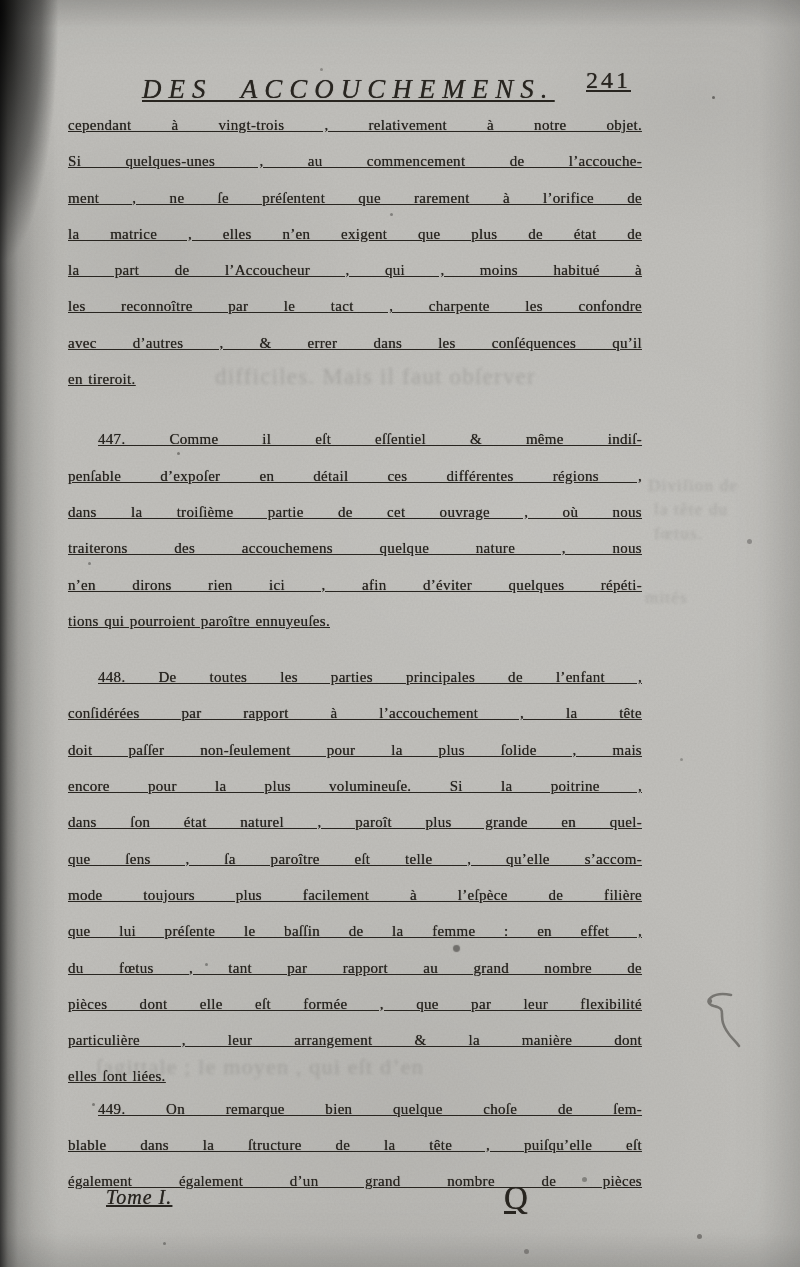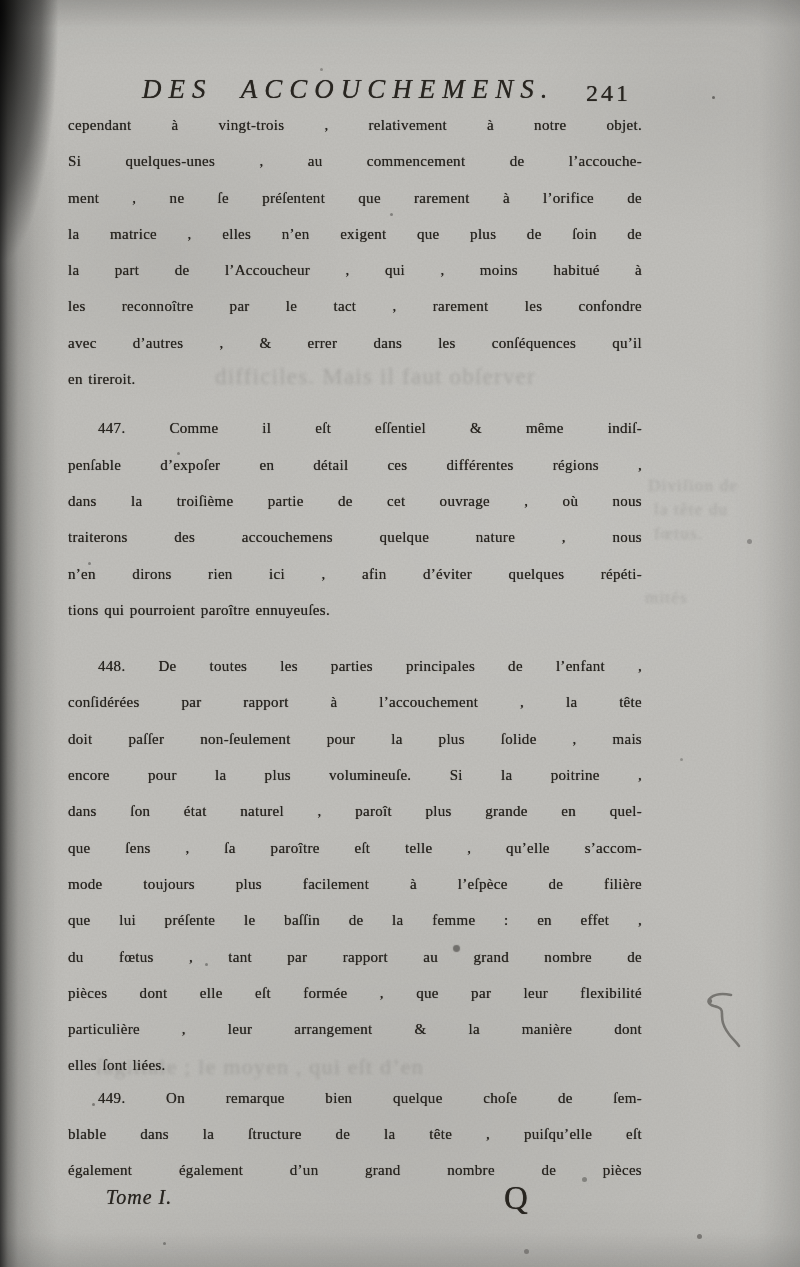--- a/index.html
+++ b/index.html
@@ -18,34 +18,34 @@
   .noise{position:absolute;left:0;top:0;pointer-events:none;opacity:.33;}
   .binding{
     position:absolute;inset:0;pointer-events:none;
     background:
       linear-gradient(90deg, rgba(5,5,5,0.72) 0px, rgba(15,15,13,0.38) 8px, rgba(30,30,28,0.18) 18px, rgba(40,40,36,0.08) 34px, transparent 58px),
       radial-gradient(ellipse 75px 320px at 0% 1%, rgba(0,0,0,0.92) 0%, rgba(0,0,0,0.40) 55%, transparent 78%),
       linear-gradient(180deg, rgba(0,0,0,0.13) 0, transparent 28px),
       linear-gradient(0deg, rgba(0,0,0,0.09) 0, transparent 34px),
       linear-gradient(270deg, rgba(0,0,0,0.07) 0, transparent 42px);
   }
-  .ink{text-shadow:0 0 0.7px rgba(40,37,32,0.85);}
+  .ink{text-shadow:0 0 0.7px rgba(40,37,32,0.85);text-decoration:underline;}
   .running-title{
     position:absolute;left:142px;top:74px;font-style:italic;font-size:27px;
     letter-spacing:7px;word-spacing:15px;white-space:nowrap;
   }
-  .page-number{position:absolute;left:586px;top:80px;font-size:24px;letter-spacing:3px;}
+  .page-number{position:absolute;left:586px;top:67px;font-size:24px;letter-spacing:3px;}
   .textblock{
     position:absolute;left:68px;top:107px;width:574px;
     font-size:15px;line-height:36.3px;
   }
   .line{text-align:justify;text-align-last:justify;letter-spacing:0.3px;word-spacing:1.5px;}
   .line.endline{text-align-last:left;}
   .line.indent{text-indent:30px;}
-  .para2{margin-top:13px;}
+  .para2{margin-top:24px;}
   .para3{margin-top:20px;}
   .para4{margin-top:-4px;}
   .margin-note{
     position:absolute;left:646px;top:636px;width:114px;
     font-size:17px;line-height:25px;
   }
   .footer-tome{position:absolute;left:106px;top:1186px;font-style:italic;font-size:20px;letter-spacing:1px;text-align:center;}
   .catchword{position:absolute;left:504px;top:1180px;font-size:33px;}
   .bleed-layer{position:absolute;inset:0;pointer-events:none;}
   .bleed{
@@ -81,23 +81,23 @@
   <div class="binding"></div>
 
   <div class="running-title ink">DES ACCOUCHEMENS.</div>
   <div class="page-number ink">241</div>
 
   <div class="textblock ink">
       <div class="para para1">
         <div class="line">cependant à vingt-trois , relativement à notre objet.</div>
         <div class="line">Si quelques-unes , au commencement de l’accouche-</div>
         <div class="line">ment , ne ſe préſentent que rarement à l’orifice de</div>
-        <div class="line">la matrice , elles n’en exigent que plus de ſoin de</div>
+        <div class="line">la matrice , elles n’en exigent que plus de état de</div>
         <div class="line">la part de l’Accoucheur , qui , moins habitué à</div>
-        <div class="line">les reconnoître par le tact , rarement les confondre</div>
+        <div class="line">les reconnoître par le tact , charpente les confondre</div>
         <div class="line">avec d’autres , &amp; errer dans les conſéquences qu’il</div>
         <div class="line endline">en tireroit.</div>
       </div>
       <div class="para para2">
         <div class="line indent">447. Comme il eſt eſſentiel &amp; même indiſ-</div>
         <div class="line">penſable d’expoſer en détail ces différentes régions ,</div>
         <div class="line">dans la troiſième partie de cet ouvrage , où nous</div>
         <div class="line">traiterons des accouchemens quelque nature , nous</div>
         <div class="line">n’en dirons rien ici , afin d’éviter quelques répéti-</div>
         <div class="line endline">tions qui pourroient paroître ennuyeuſes.</div>

